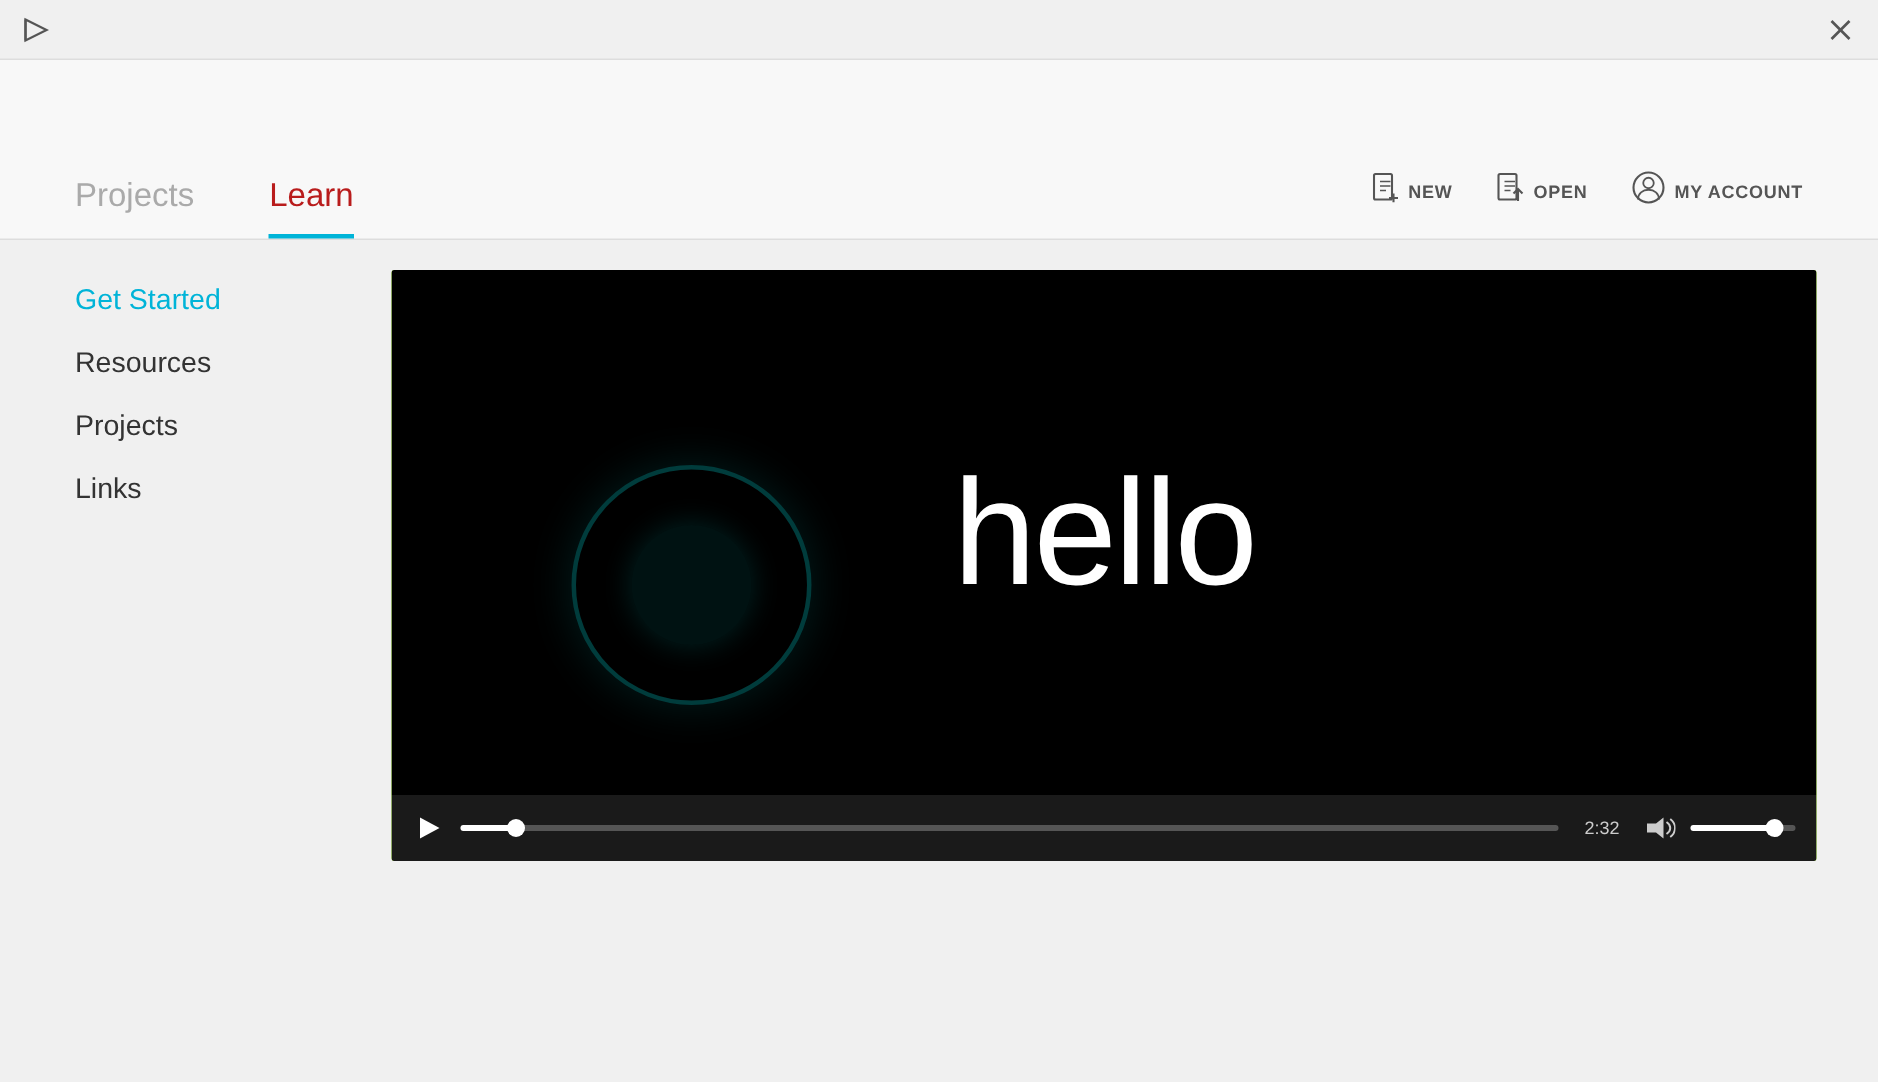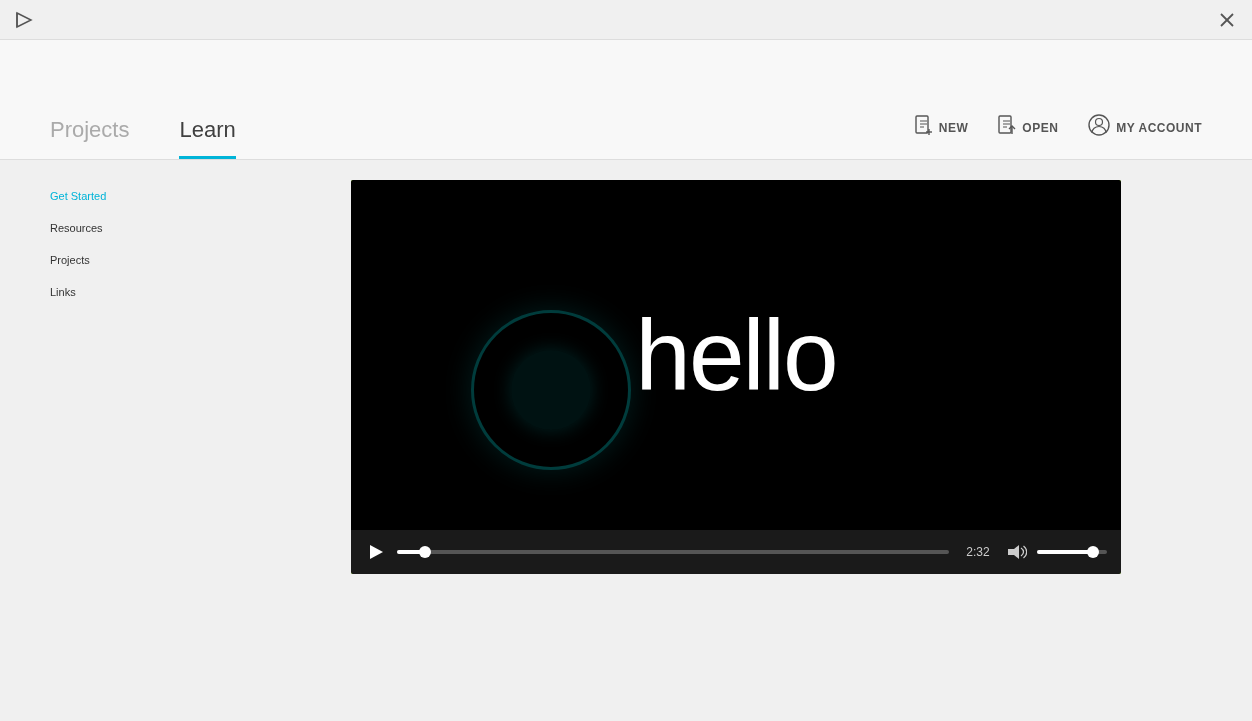--- a/index.html
+++ b/index.html
@@ -77,21 +77,21 @@
       font-size: 22px;
       color: #aaa;
       cursor: pointer;
       position: relative;
       background: none;
       border: none;
       font-family: inherit;
     }
 
     .nav-tab.active {
-      color: #404040;
+      color: #b91c1c;
     }
 
     .nav-tab.active::after {
       content: '';
       position: absolute;
       bottom: 0;
       left: 0;
       right: 0;
       height: 3px;
       background: #00b4d8;
@@ -135,21 +135,21 @@
     
     .sidebar {
       width: 240px;
       padding: 30px 50px 30px 50px;
       display: flex;
       flex-direction: column;
       gap: 20px;
     }
 
     .sidebar-item {
-      font-size: 11px;
+      font-size: 19px;
       color: #333;
       cursor: pointer;
       background: none;
       border: none;
       font-family: inherit;
       text-align: left;
       padding: 0;
     }
 
     .sidebar-item.active {
@@ -160,21 +160,21 @@
     .content-area {
       flex: 1;
       padding: 20px 40px 20px 20px;
       display: flex;
       align-items: flex-start;
       justify-content: center;
     }
 
     
     .video-container {
-      width: 770px;
+      width: 950px;
       background: #84cc16;
       border-radius: 2px;
       overflow: hidden;
       position: relative;
     }
 
     .video-screen {
       width: 100%;
       height: 350px;
       background: #000;

